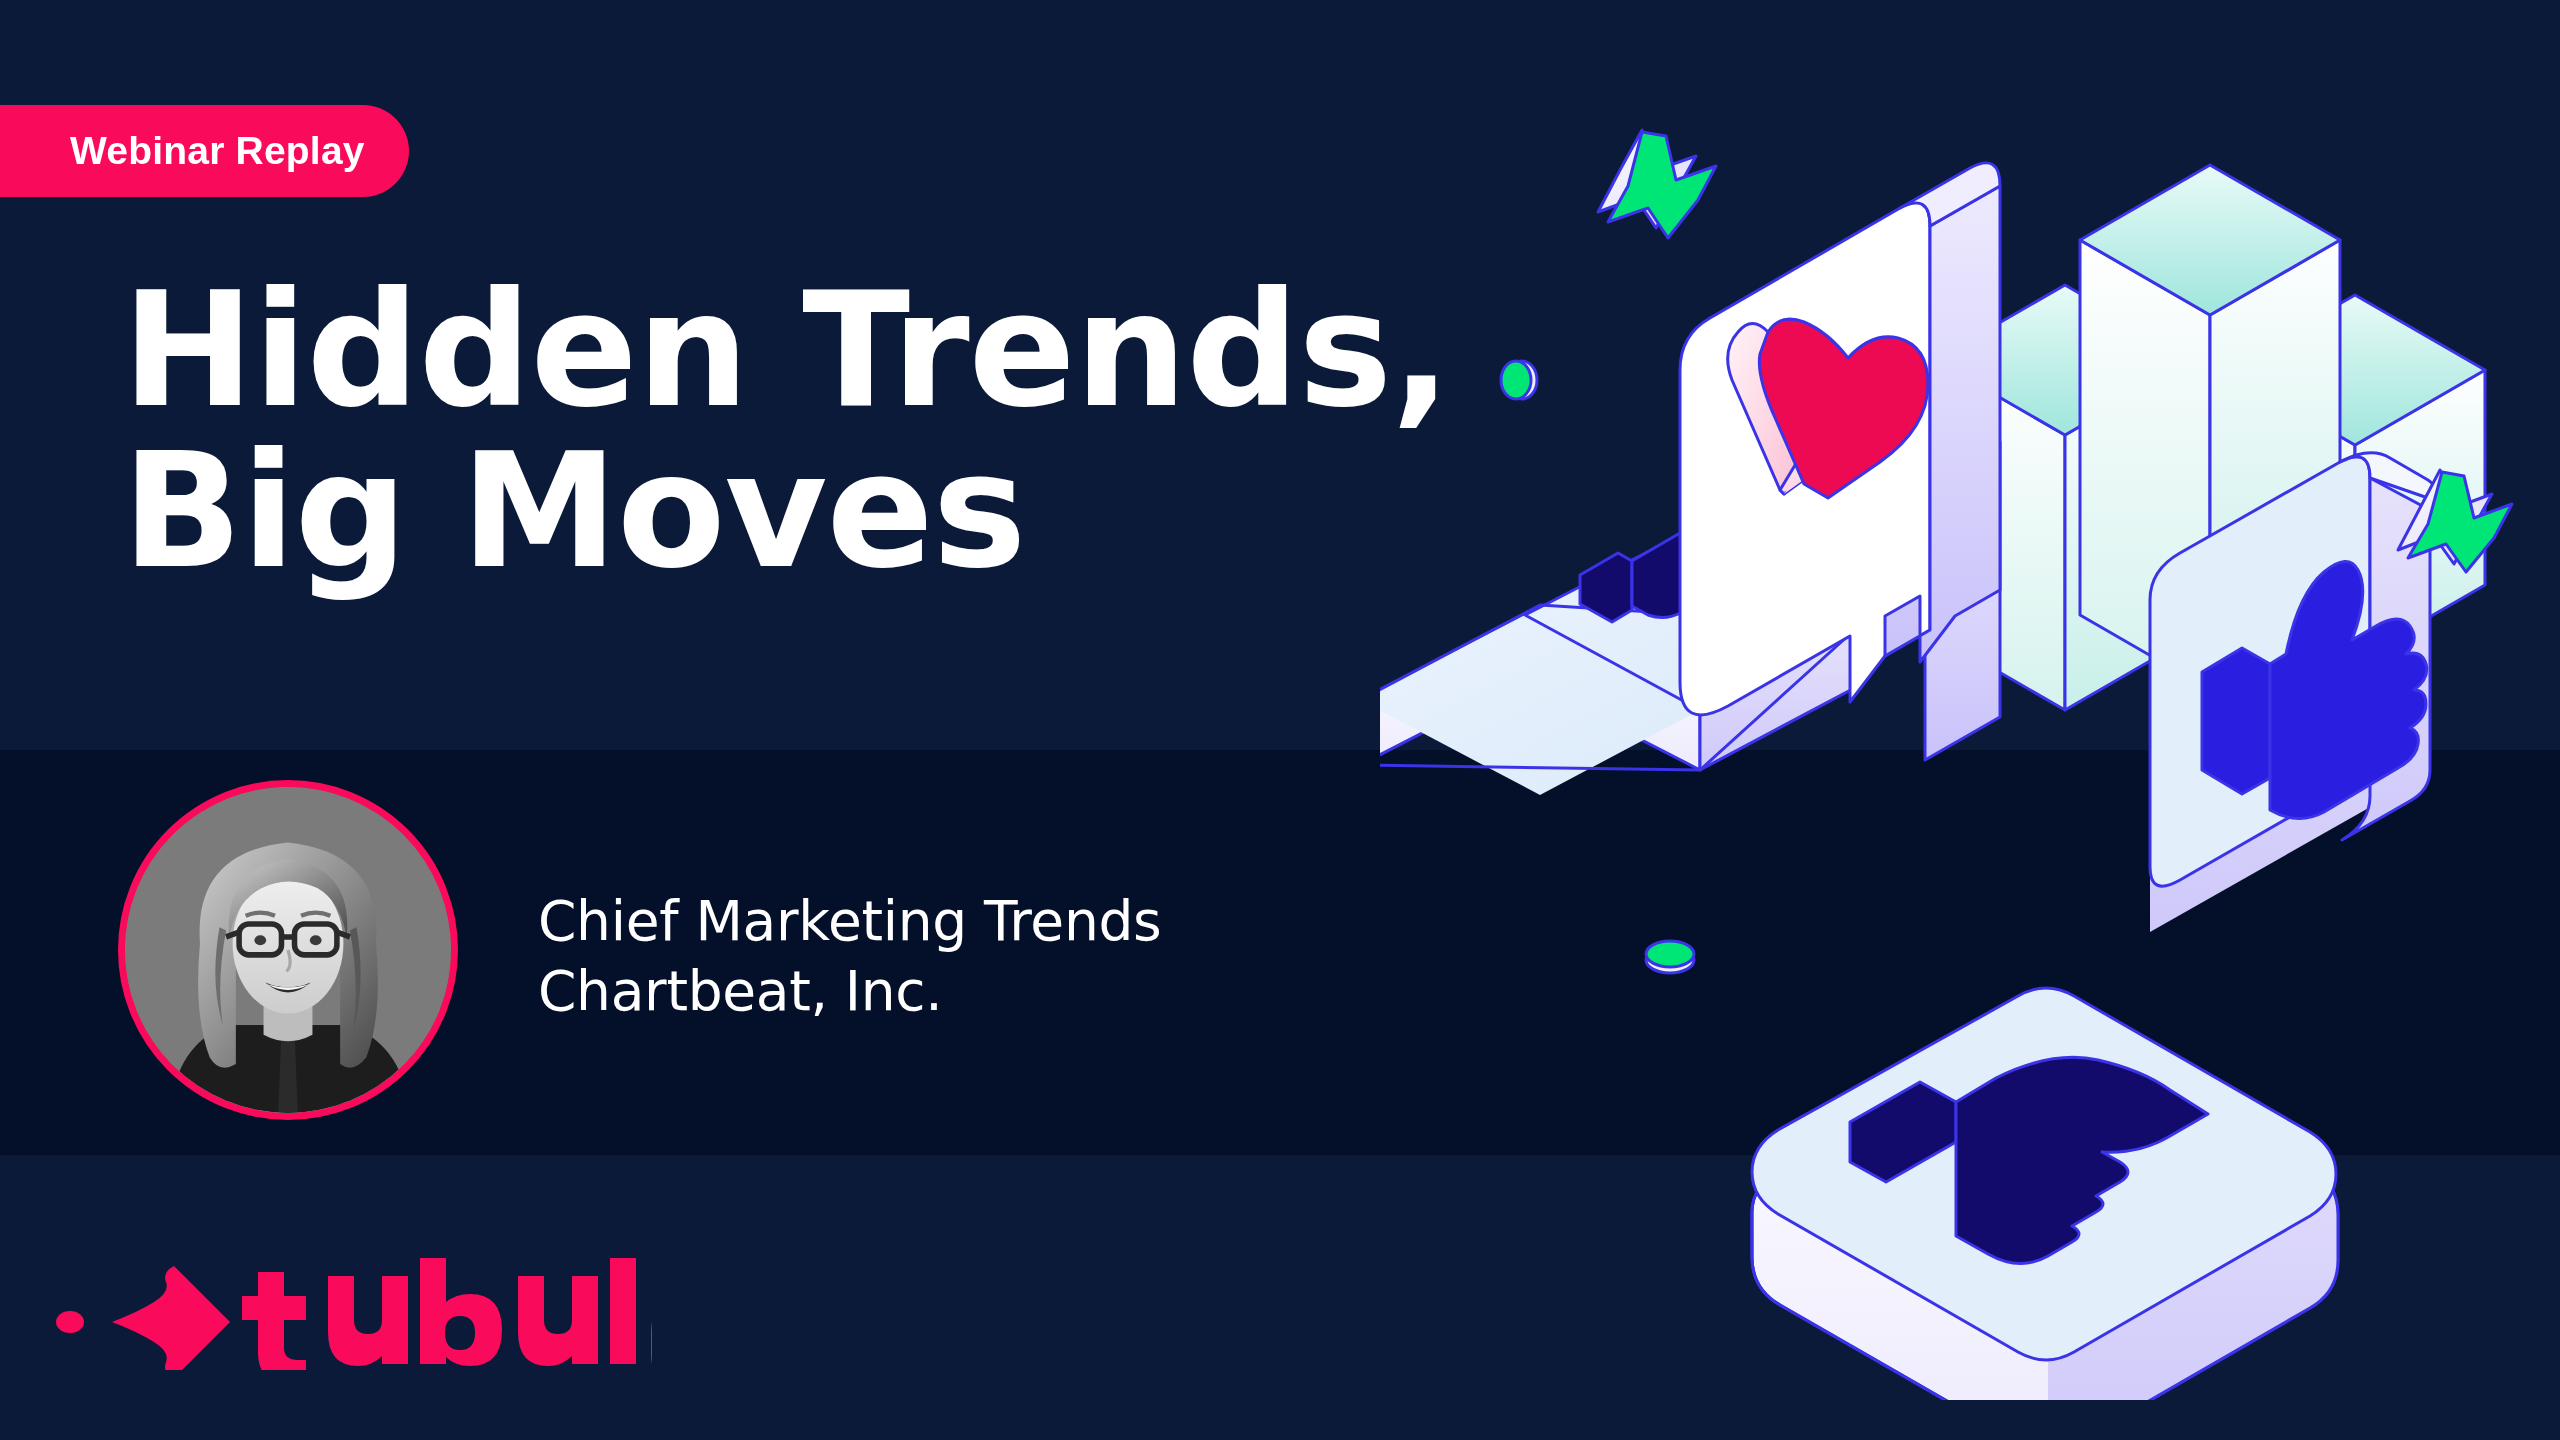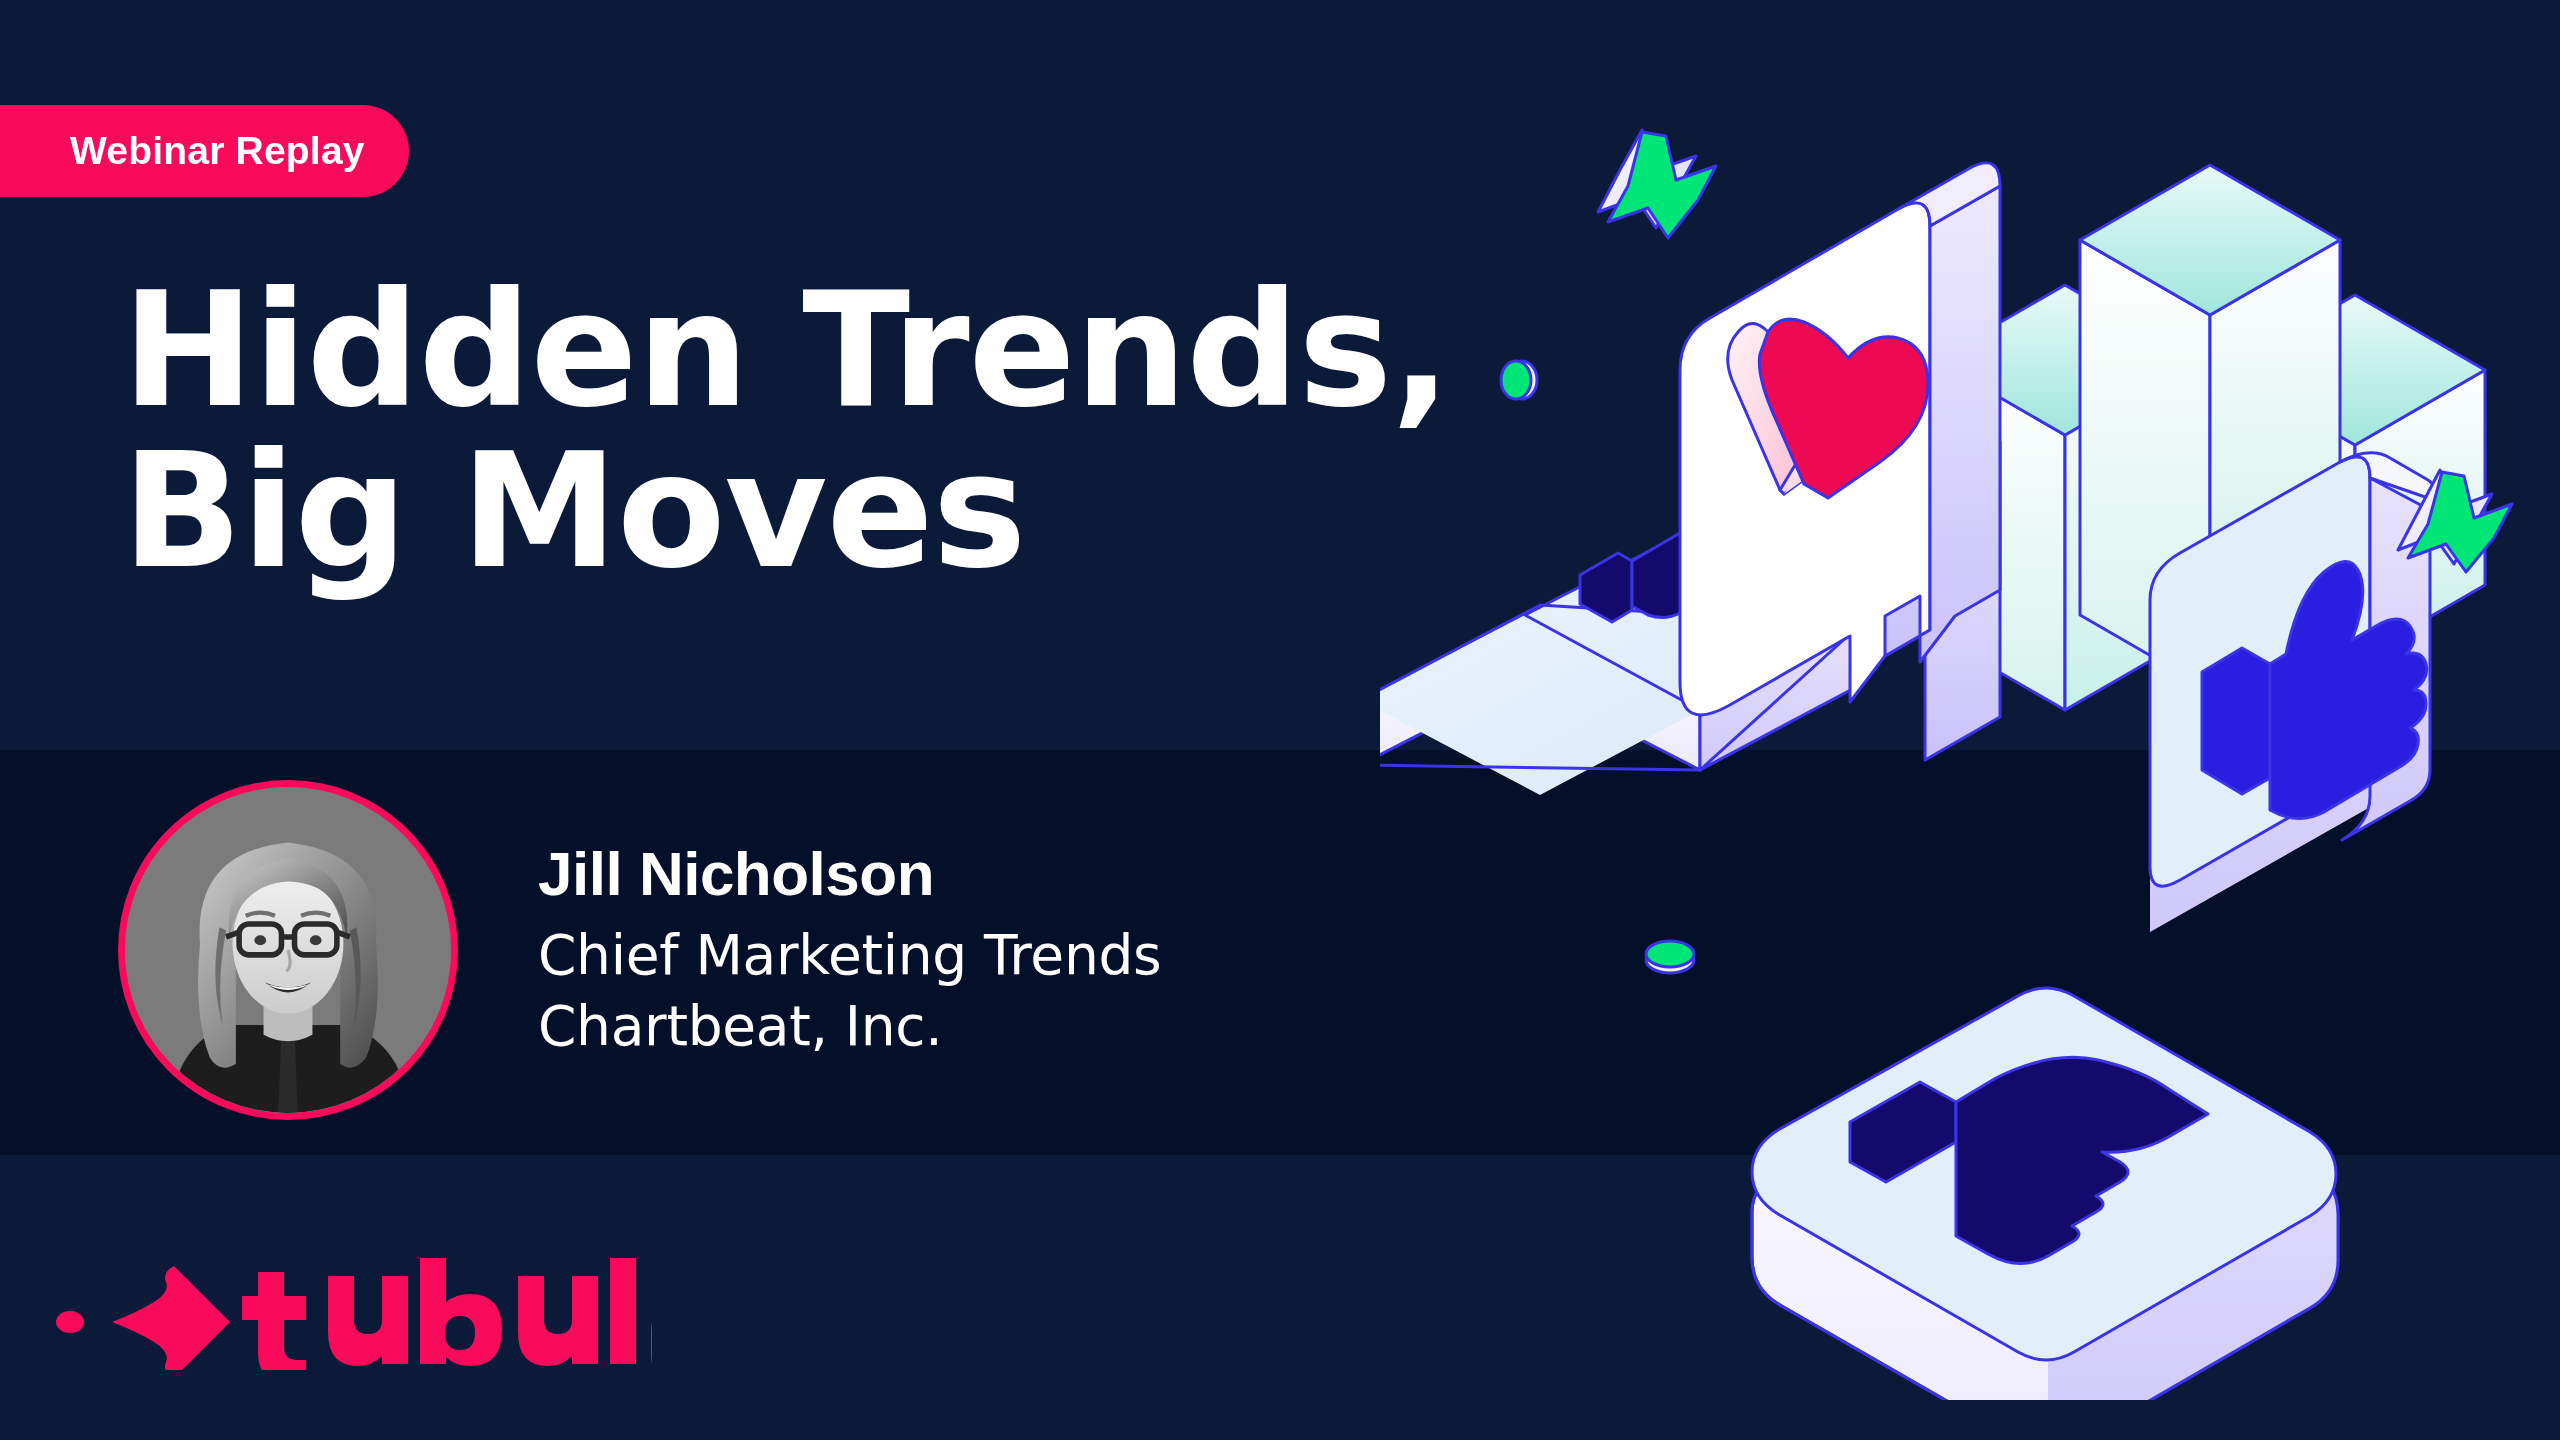--- a/index.html
+++ b/index.html
@@ -274,21 +274,20 @@
           <path d="M108,79 Q117,75 126,79" stroke="#707070" stroke-width="2.6" fill="none"></path>
 
           <path d="M100,100 Q103,110 99,113" stroke="#a8a8a8" stroke-width="2" fill="none"></path>
 
           <path d="M86,120 Q100,132 114,120 Q100,126 86,120 Z" fill="#2b2b2b"></path>
           <path d="M87,121 Q100,128 113,121 Q100,125 87,121 Z" fill="#fbfbfb"></path>
         </g>
       </svg>
     </div>
     <div class="speaker-text">
-      <div class="speaker-name">Jill Nicholson</div>
       <div class="speaker-role">Chief Marketing Trends</div>
       <div class="speaker-company">Chartbeat, Inc.</div>
     </div>
   </div>
 
   <div class="logo">
     <svg width="600" height="120" viewBox="0 0 600 120" xmlns="http://www.w3.org/2000/svg">
       <g fill="#FA0A5A">
         <ellipse cx="18" cy="72" rx="14" ry="11"></ellipse>
         <path d="M60,72 Q86,62 102,52 Q118,42 114,32 Q110,22 122,16 L178,72 L122,128 Q110,122 114,112 Q118,102 102,92 Q86,82 60,72 Z"></path>

